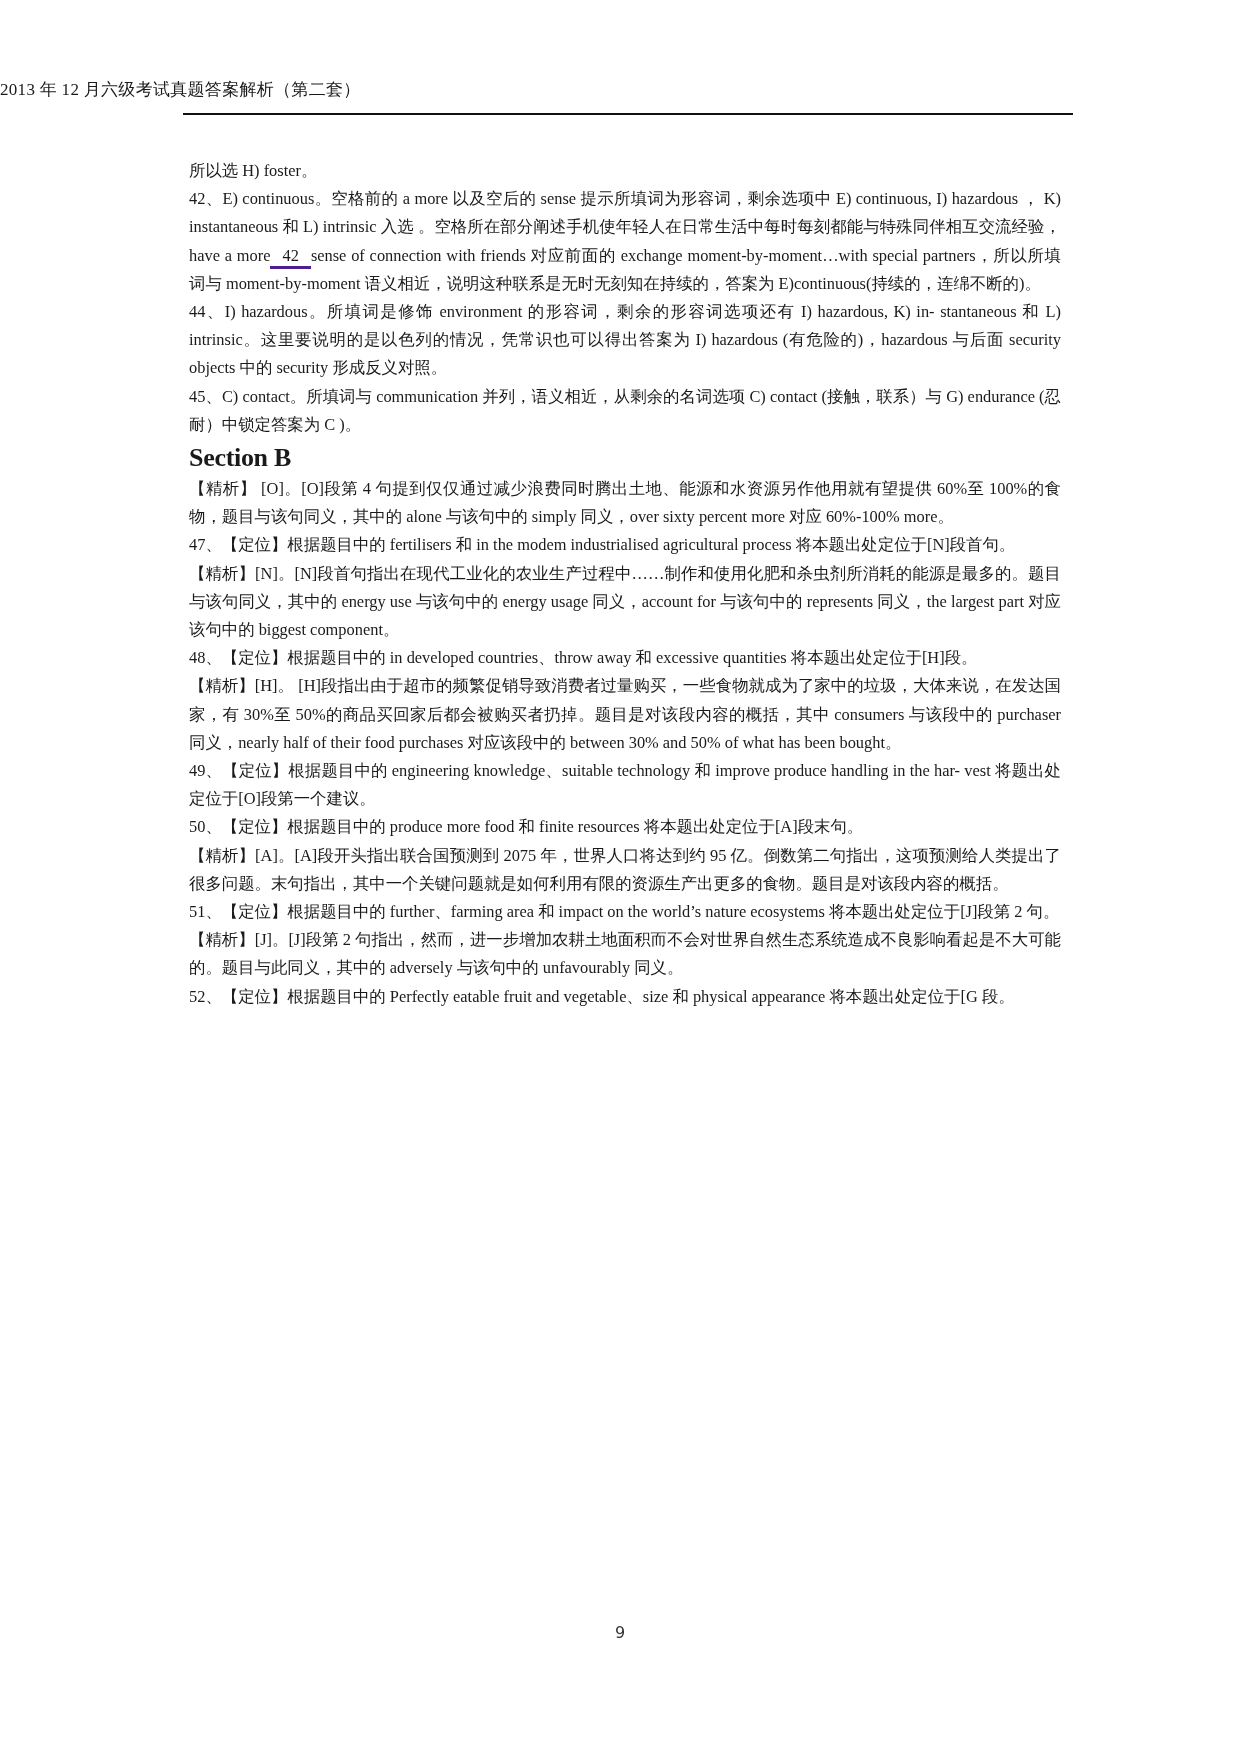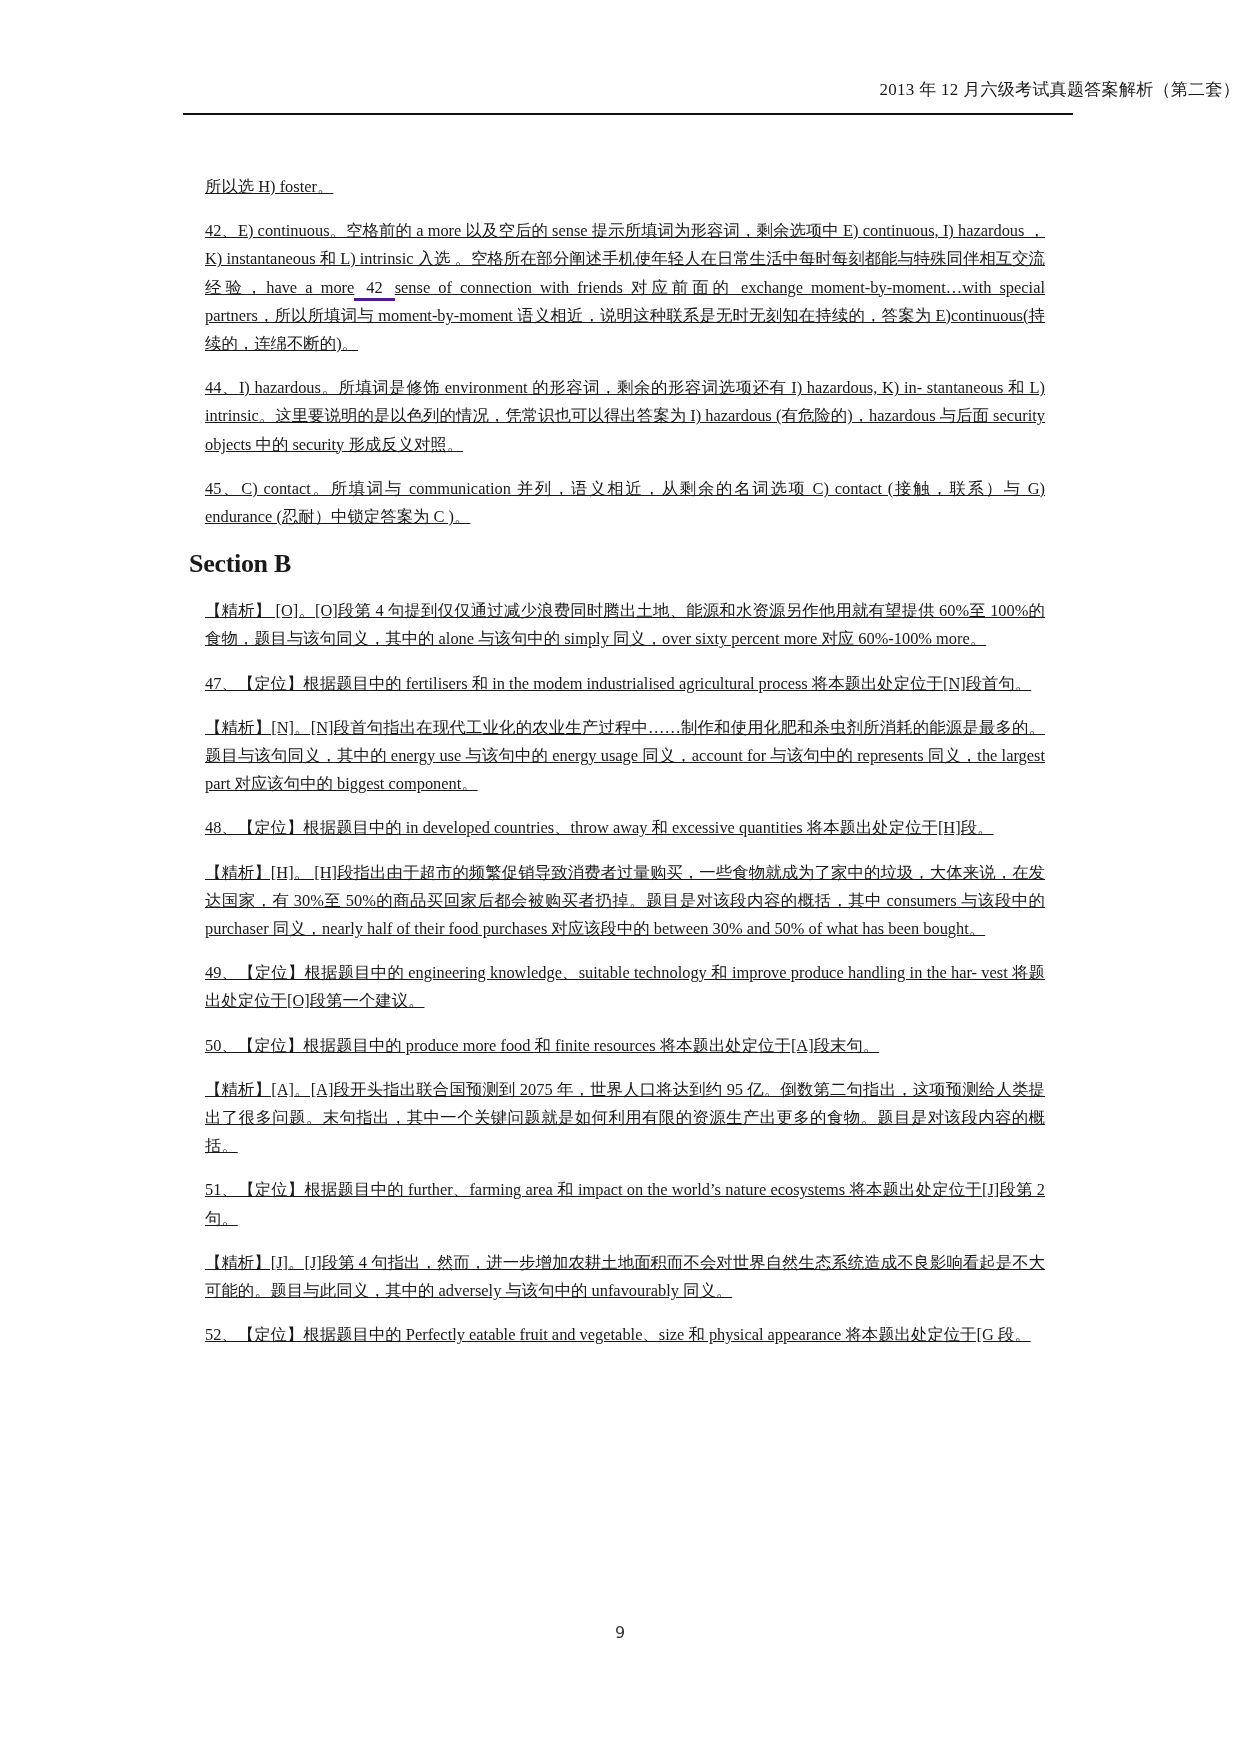--- a/index.html
+++ b/index.html
@@ -1,20 +1,20 @@
 <!DOCTYPE html>
 <html><head>
   <meta charset="utf-8">
   <style>
     html, body { margin: 0; padding: 0; background: #ffffff; }
     body { width: 1240px; height: 1754px; position: relative; overflow: hidden; font-family: "Liberation Serif", "DejaVu Serif", serif; color: #1a1a1a; }
-    .header-title { position: absolute; top: 78px; left: 0; width: 1240px; text-align: right; font-size: 17px; letter-spacing: 0.3px; }
+    .header-title { position: absolute; top: 78px; left: 0; width: 1240px; text-align: left; font-size: 17px; letter-spacing: 0.3px; }
     .header-rule { position: absolute; top: 113px; left: 183px; width: 890px; height: 2px; background: #111; }
     .content { position: absolute; top: 157px; left: 189px; width: 872px; font-size: 16.4px; line-height: 28.2px; }
-    .content p { margin: 16px; text-align: justify; text-align-last: left; text-decoration: underline; }
+    .content p { margin: 0; text-align: justify; text-align-last: left; }
     .section-heading { font-weight: bold; font-size: 26px; line-height: 34px; margin: 2px 0 0 0; letter-spacing: -0.3px; }
     .passage-label { font-size: 16px; line-height: 28px; }
     .blank { display: inline-block; border-bottom: 3px solid #4c1d95; padding: 0 12px; line-height: 20px; }
     .page-number { position: absolute; top: 1623px; left: 0; width: 1240px; text-align: center; font-family: "DejaVu Sans", sans-serif; font-size: 16px; color: #333; }
   </style>
 </head>
 <body>
 
 <div class="header-title">2013 年 12 月六级考试真题答案解析（第二套）</div>
 <div class="header-rule"></div>
@@ -29,17 +29,17 @@
 
   <p>【精析】 [O]。[O]段第 4 句提到仅仅通过减少浪费同时腾出土地、能源和水资源另作他用就有望提供 60%至 100%的食物，题目与该句同义，其中的 alone 与该句中的 simply 同义，over sixty percent more 对应 60%-100% more。</p>
   <p>47、【定位】根据题目中的 fertilisers 和 in the modem industrialised agricultural process 将本题出处定位于[N]段首句。</p>
   <p>【精析】[N]。[N]段首句指出在现代工业化的农业生产过程中……制作和使用化肥和杀虫剂所消耗的能源是最多的。题目与该句同义，其中的 energy use 与该句中的 energy usage 同义，account for 与该句中的 represents 同义，the largest part 对应该句中的 biggest component。</p>
   <p>48、【定位】根据题目中的 in developed countries、throw away 和 excessive quantities 将本题出处定位于[H]段。</p>
   <p>【精析】[H]。 [H]段指出由于超市的频繁促销导致消费者过量购买，一些食物就成为了家中的垃圾，大体来说，在发达国家，有 30%至 50%的商品买回家后都会被购买者扔掉。题目是对该段内容的概括，其中 consumers 与该段中的 purchaser 同义，nearly half of their food purchases 对应该段中的 between 30% and 50% of what has been bought。</p>
   <p>49、【定位】根据题目中的 engineering knowledge、suitable technology 和 improve produce handling in the har- vest 将题出处定位于[O]段第一个建议。</p>
   <p>50、【定位】根据题目中的 produce more food 和 finite resources 将本题出处定位于[A]段末句。</p>
   <p>【精析】[A]。[A]段开头指出联合国预测到 2075 年，世界人口将达到约 95 亿。倒数第二句指出，这项预测给人类提出了很多问题。末句指出，其中一个关键问题就是如何利用有限的资源生产出更多的食物。题目是对该段内容的概括。</p>
   <p>51、【定位】根据题目中的 further、farming area 和 impact on the world’s nature ecosystems 将本题出处定位于[J]段第 2 句。</p>
-  <p>【精析】[J]。[J]段第 4 句指出，然而，进一步增加农耕土地面积而不会对世界自然生态系统造成不良影响看起是不大可能的。题目与此同义，其中的 adversely 与该句中的 unfavourably 同义。</p>
+  <p>【精析】[J]。[J]段第 2 句指出，然而，进一步增加农耕土地面积而不会对世界自然生态系统造成不良影响看起是不大可能的。题目与此同义，其中的 adversely 与该句中的 unfavourably 同义。</p>
   <p>52、【定位】根据题目中的 Perfectly eatable fruit and vegetable、size 和 physical appearance 将本题出处定位于[G 段。</p>
 </div>
 
 <div class="page-number">9</div>
 
 </body></html>

